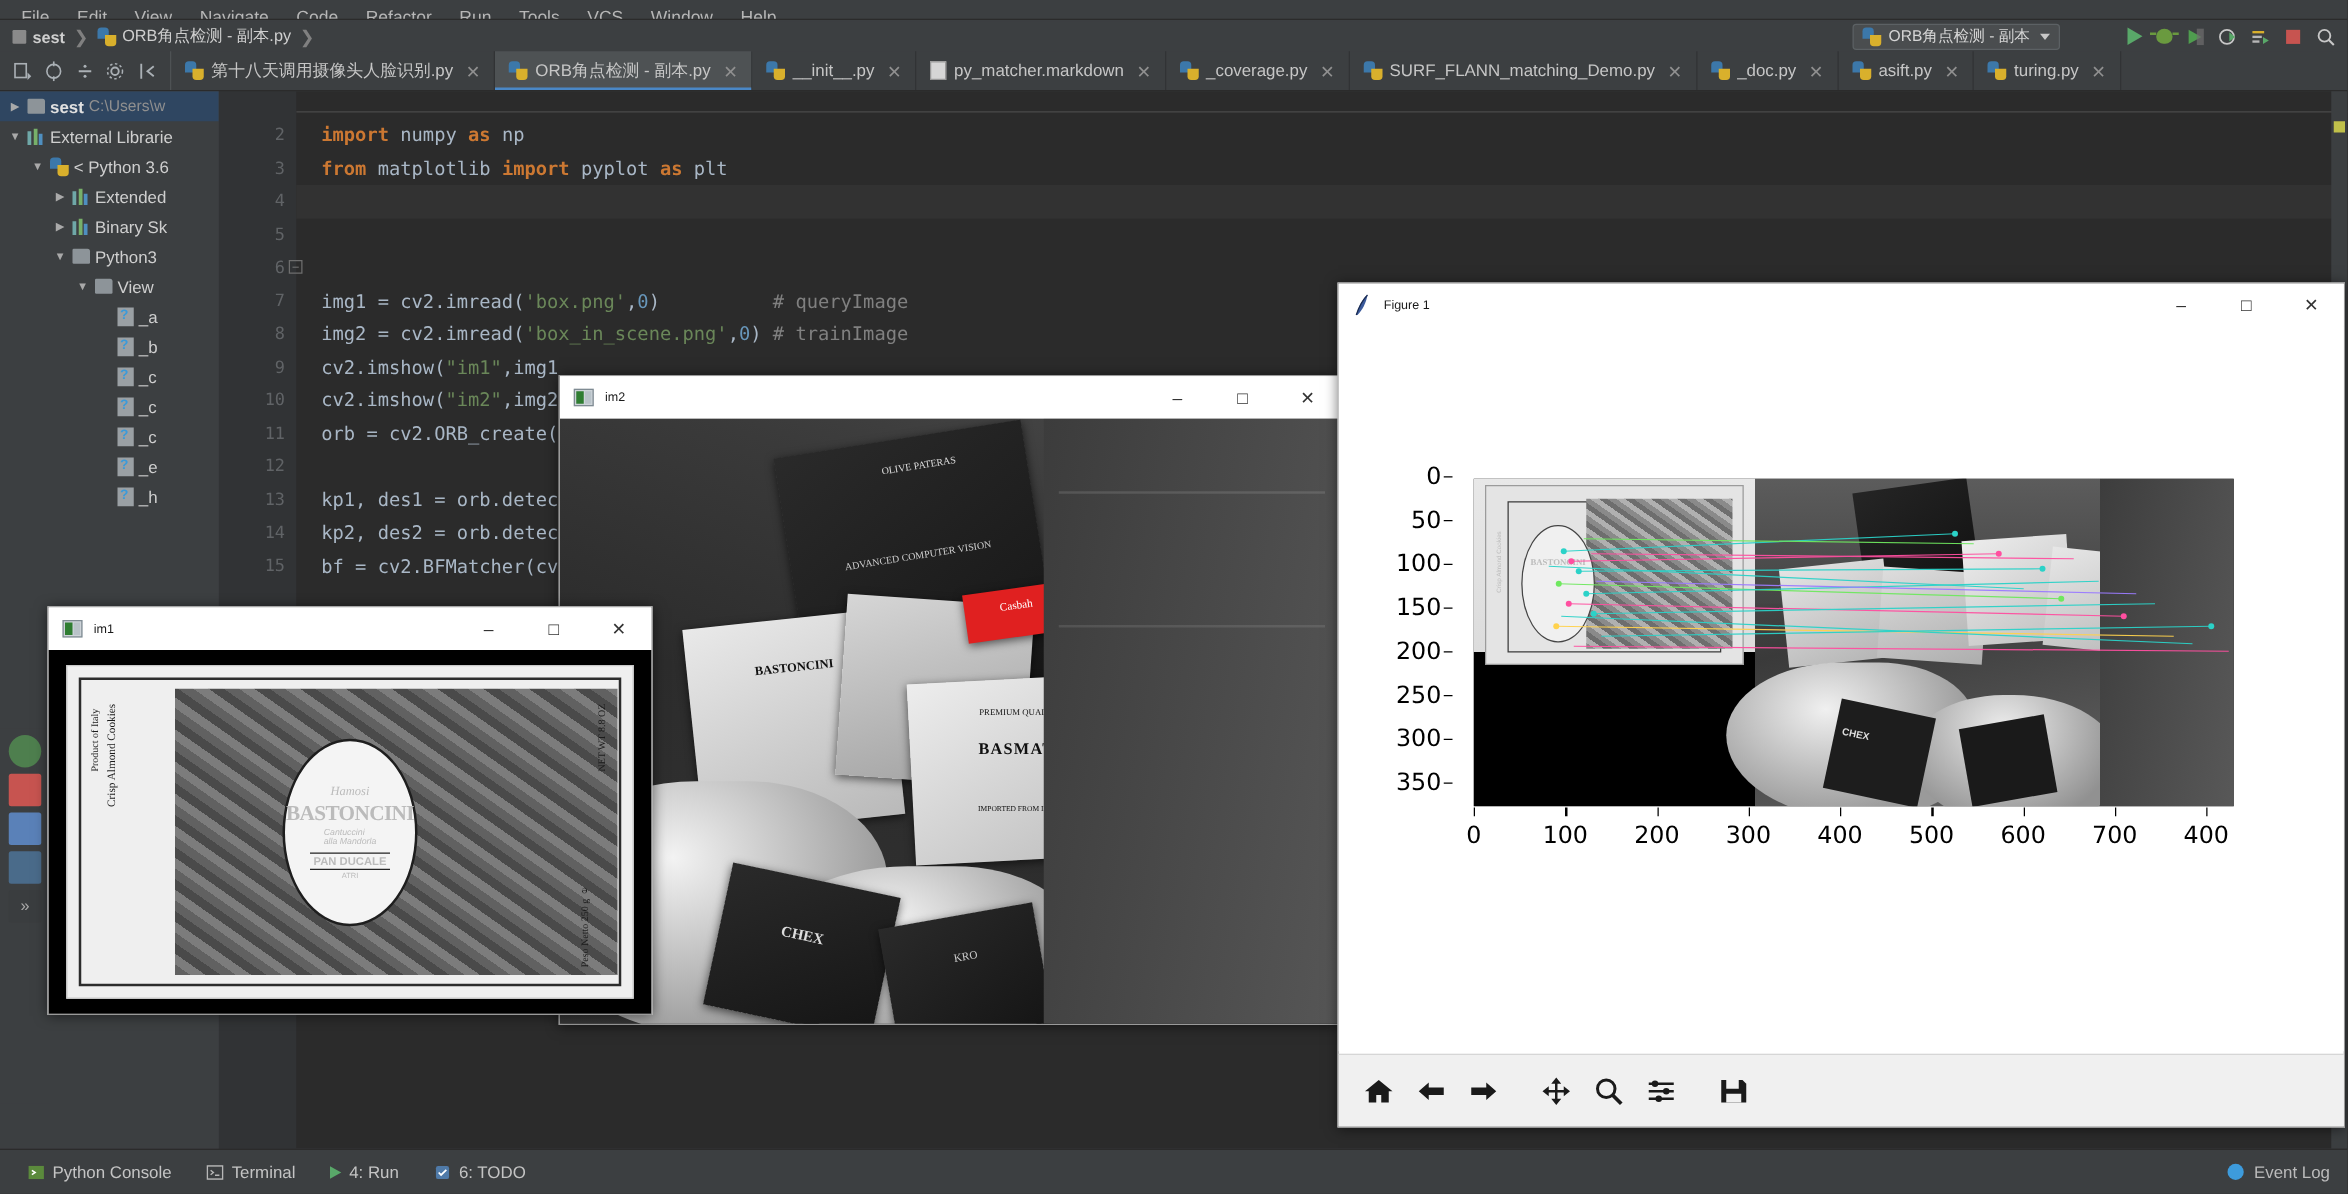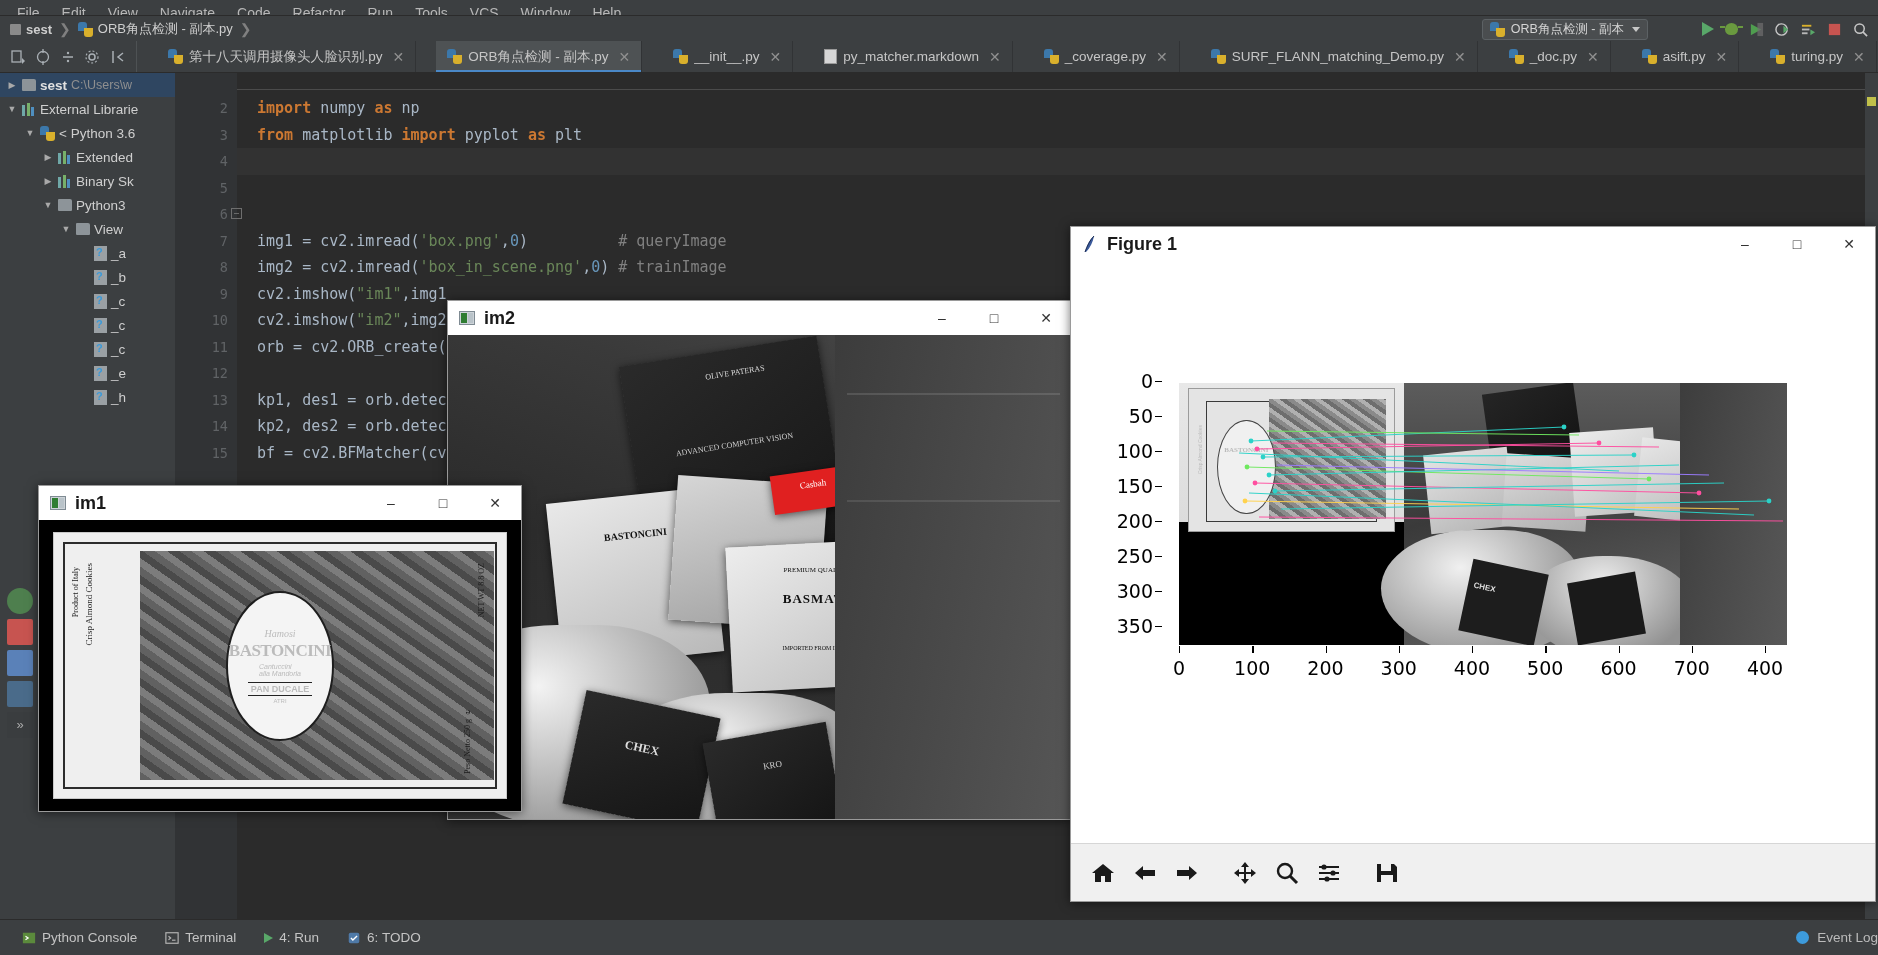--- a/index.html
+++ b/index.html
@@ -49,21 +49,21 @@
   .toolicons{ position:absolute; right:10px; top:18px; display:flex; align-items:center; gap:11px; height:22px;}
   .tri-run{ width:0;height:0;border-top:7px solid transparent;border-bottom:7px solid transparent;border-left:12px solid #59a869;}
   .bug{ width:13px;height:12px;border-radius:50% 50% 45% 45%; background:#6a9a3f; position:relative;}
   .bug:before,.bug:after{content:"";position:absolute;top:3px;width:5px;height:1.5px;background:#6a9a3f;}
   .bug:before{left:-5px;} .bug:after{right:-5px;}
   .ic-sm{ width:15px;height:15px;}
 
   
   .tabbar{
     position:absolute; top:41px; left:0; width:1878px; height:32px;
-    background:#3c3f41; display:flex; align-items:stretch; border-bottom:1px solid #2b2b2b;gap:20px;
+    background:#3c3f41; display:flex; align-items:stretch; border-bottom:1px solid #2b2b2b;
   }
   .tab-tools{ display:flex; align-items:center; gap:9px; padding:0 10px; border-right:1px solid #4e5254;}
   .tab{
     display:flex; align-items:center; gap:6px; padding:0 11px;
     border-right:1px solid #313335; font-size:13.5px; color:#c6c6c6;
     white-space:nowrap; cursor:default; position:relative;
   }
   .tab.active{ background:#4e5254; }
   .tab.active:after{ content:""; position:absolute; left:0; right:0; bottom:0; height:2px; background:#4a88c7;}
   .tab .x{ color:#909090; font-size:14px; margin-left:4px;}
@@ -121,21 +121,21 @@
   .num{ color:#6897bb;}
   .plain{ color:#a9b7c6;}
   .editor-topline{ position:absolute;left:62px; top:16px; right:0; height:1px; background:#4b4b4b;}
   .fold-mark{ position:absolute; left:56px; top:135px; width:11px;height:11px;border:1px solid #6e6e6e; color:#888; font-size:9px; line-height:9px; text-align:center;}
   .scroll-right{ position:absolute; right:0; top:0; width:13px; bottom:0; background:#3c3f41;}
   .scroll-mark{ position:absolute; right:2px; top:24px; width:9px;height:9px;background:#c0c04a;}
 
   
   .win{ position:absolute; border:1px solid #9a9a9a; background:#fff; box-shadow:0 1px 10px rgba(0,0,0,.55); }
   .win-title{ height:34px; background:#ffffff; display:flex; align-items:center; padding-left:11px; gap:9px;}
-  .win-title .t{ color:#1a1a1a; font-size:18px;font-weight:bold;}
+  .win-title .t{ color:#1a1a1a; font-size:10px;}
   .win-ctrls{ margin-left:auto; display:flex; height:34px;}
   .win-ctrls div{ width:52px; display:flex; align-items:center; justify-content:center; color:#333; font-size:14px;}
   .cvicon{ width:16px;height:14px;background:#cdd3d8;border:1px solid #7f8b93;position:relative;flex:none;}
   .cvicon:after{content:"";position:absolute;left:1px;top:1px;width:6px;height:10px;background:#2f7d32;}
   .cvicon:before{content:"";position:absolute;right:1px;top:1px;width:5px;height:10px;background:#b9c3c9;}
 
   #win-im2{ left:447px; top:300px; width:626px; height:520px; }
   #win-im1{ left:38px; top:485px; width:484px; height:327px; }
   #win-fig{ left:1070px; top:226px; width:806px; height:676px; }
 
@@ -175,21 +175,21 @@
      linear-gradient(180deg,#e8e8e8 0%,#dcdcdc 53%,#000 53%,#000 100%);}
   .halfB{left:37%;right:0;background:linear-gradient(165deg,#555 0%,#3a3a3a 40%,#6a6a6a 100%);}
 
   
   .statusbar{
     position:absolute; left:0; bottom:0; width:1878px; height:36px;
     background:#3c3f41; display:flex; align-items:center; gap:0; padding-left:8px;
     border-top:1px solid #2b2b2b; font-size:13.5px;
   }
   .sb{ display:flex; align-items:center; gap:6px; padding:0 14px; color:#c4c4c4; white-space:nowrap;}
-  .sb-right{ margin-left:auto; display:flex; align-items:center; gap:8px; }
+  .sb-right{ margin-left:auto; display:flex; align-items:center; gap:8px; padding-right:14px;}
   .dot-g{ width:13px;height:13px;border-radius:50%;background:#3d9bdc;}
 
   .tool-ic{ width:16px;height:16px; display:block;}
 </style>
 </head>
 <body>
 
 <div class="menubar">
   <span class="mi">File</span>
   <span class="mi">Edit</span>

